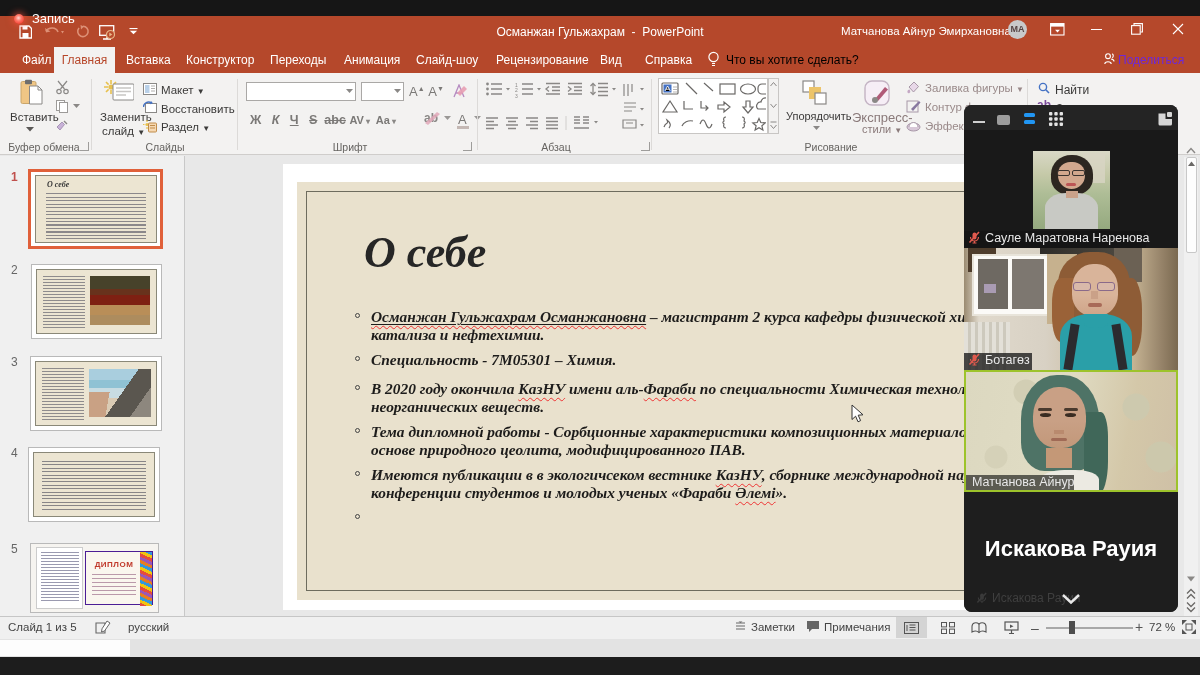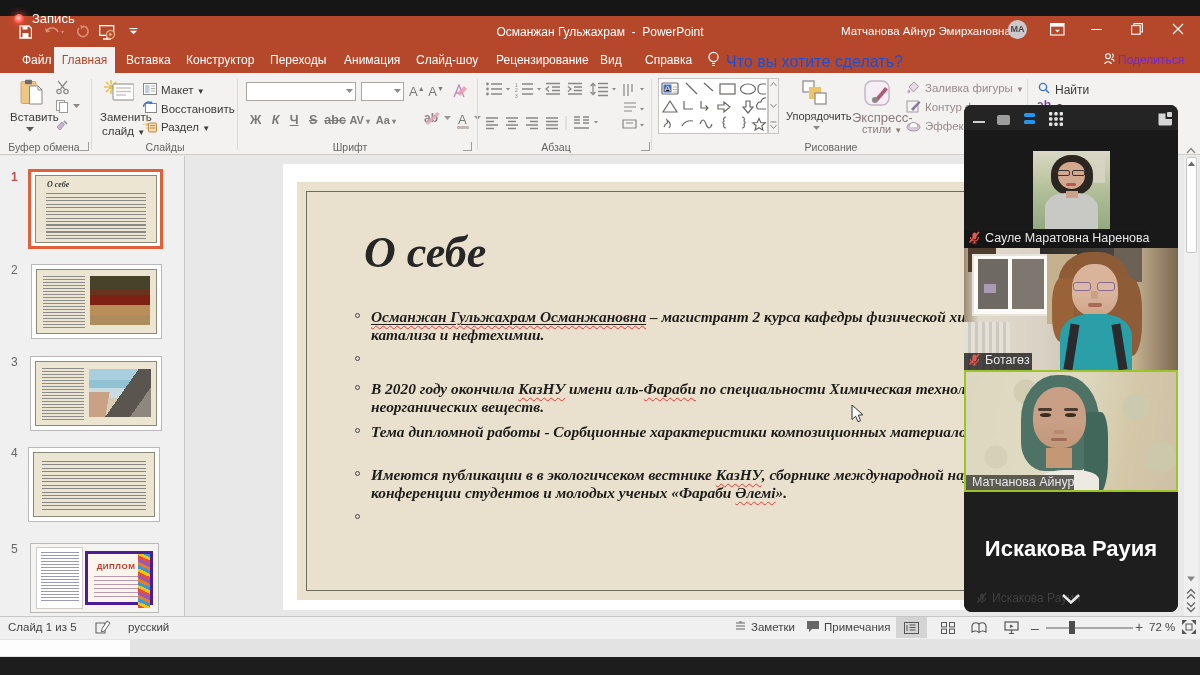--- a/index.html
+++ b/index.html
@@ -127,21 +127,21 @@
   <div class="tab" style="left:270px;top:53px;position:absolute;color:#fff;font-size:12px">Переходы</div>
   <div class="tab" style="left:344px;top:53px;position:absolute;color:#fff;font-size:12px">Анимация</div>
   <div class="tab" style="left:416px;top:53px;position:absolute;color:#fff;font-size:12px">Слайд-шоу</div>
   <div class="tab" style="left:496px;top:53px;position:absolute;color:#fff;font-size:12px">Рецензирование</div>
   <div class="tab" style="left:600px;top:53px;position:absolute;color:#fff;font-size:12px">Вид</div>
   <div class="tab" style="left:645px;top:53px;position:absolute;color:#fff;font-size:12px">Справка</div>
   <svg class="abs" style="left:707px;top:51px" width="13" height="17" viewBox="0 0 13 17">
     <circle cx="6.5" cy="6" r="4.6" fill="none" stroke="#fff" stroke-width="1.2"></circle>
     <path d="M5 12.5 h3 M5 14.5 h3" stroke="#fff" stroke-width="1.2"></path>
   </svg>
-  <div class="tab" style="left:726px;top:53px;position:absolute;color:#1d4ed8;font-size:16px">Что вы хотите сделать?</div>
+  <div class="tab" style="left:726px;top:53px;position:absolute;color:#000000;font-size:12px">Что вы хотите сделать?</div>
   <svg class="abs" style="left:1104px;top:53px" width="11" height="12" viewBox="0 0 11 12">
     <circle cx="4" cy="3.2" r="2.4" fill="none" stroke="#fff" stroke-width="1.1"></circle>
     <path d="M0.8 11 c0-3 6.4-3 6.4 0" fill="none" stroke="#fff" stroke-width="1.1"></path>
     <path d="M8.2 4.8 a2.4 2.4 0 0 0 0-4.0 M10 8.6 c0-1.6-1.6-2.4-2.8-2.5" fill="none" stroke="#fff" stroke-width="1.1"></path>
   </svg>
   <div class="tab" style="left:1118px;top:53px;position:absolute;color:#6d28d9;font-size:12px">Поделиться</div>
 
   <div class="abs" id="ribbon"></div>
 
   <svg class="abs" style="left:20px;top:79px" width="23" height="27" viewBox="0 0 23 27">
@@ -407,40 +407,42 @@
   <div class="snum" style="left:11px;top:446px">4</div>
   <div class="thumb" style="left:28px;top:447px;width:132px;height:75px"></div>
   <div class="thumbin" style="left:33px;top:452px;width:122px;height:65px">
     <div style="position:absolute;left:8px;top:8px;width:104px;height:50px;background:repeating-linear-gradient(rgba(70,70,85,.6) 0 1px, transparent 1px 3.4px)"></div>
   </div>
   <div class="snum" style="left:11px;top:542px">5</div>
   <div class="thumb" style="left:30px;top:543px;width:129px;height:70px;background:#f6f4f0"></div>
   <div class="abs" style="left:36px;top:547px;width:47px;height:62px;background:#fff;border:1px solid #ccc">
     <div style="position:absolute;left:4px;top:4px;width:38px;height:50px;background:repeating-linear-gradient(#9a9ab0 0 1px, transparent 1px 3px)"></div>
   </div>
-  <div class="abs" style="left:85px;top:551px;width:68px;height:54px;background:#faf6ee;border:3px solid #4c1d95">
+  <div class="abs" style="left:85px;top:551px;width:68px;height:54px;background:#faf6ee;border:1px solid #4c1d95">
     <div style="position:absolute;left:2px;top:8px;width:52px;font-size:8px;font-weight:bold;color:#c0392b;text-align:center;letter-spacing:0.5px">ДИПЛОМ</div>
     <div style="position:absolute;left:6px;top:22px;width:44px;height:22px;background:repeating-linear-gradient(#b9a 0 1px, transparent 1px 4px)"></div>
     <div style="position:absolute;right:0px;top:0px;width:12px;height:54px;background:repeating-linear-gradient(25deg,#e74c3c 0 3px, #f1c40f 3px 6px, #3498db 6px 9px, #e67e22 9px 12px, #9b59b6 12px 15px)"></div>
   </div>
   <div class="abs" id="sheet"></div>
   <div class="abs" id="cream"></div>
   <div class="abs" id="creamborder"></div>
   <div class="abs" id="slidetitle">О себе</div>
 
   <div class="abs" id="bullets">
     <div class="dot" style="top:13px"></div>
     <div class="bl" style="top:8px"><span class="uline"><span class="wavy">Османжан Гульжахрам Османжановна</span></span> – магистрант 2 курса кафедры физической химии,</div>
     <div class="bl" style="top:26px">катализа и нефтехимии.</div>
     <div class="dot" style="top:56px"></div>
+    <div class="bl" style="top:51px">Специальность - 7М05301 – Химия.</div>
     <div class="dot" style="top:85px"></div>
     <div class="bl" style="top:80px">В 2020 году окончила <span class="wavy">КазНУ</span> имени аль-<span class="wavy">Фараби</span> по специальности Химическая технология</div>
     <div class="bl" style="top:98px">неорганических веществ.</div>
     <div class="dot" style="top:128px"></div>
     <div class="bl" style="top:123px">Тема дипломной работы - Сорбционные характеристики композиционных материалов на</div>
+    <div class="bl" style="top:141px">основе природного цеолита, модифицированного ПАВ.</div>
     <div class="dot" style="top:171px"></div>
     <div class="bl" style="top:166px">Имеются публикации в в экологичсеком вестнике <span class="wavy">КазНУ</span>, сборнике международной научной</div>
     <div class="bl" style="top:184px">конференции студентов и молодых ученых «Фараби <span class="wavy">Әлемі</span>».</div>
     <div class="dot" style="top:214px"></div>
   </div>
 
   <svg class="abs" style="left:851px;top:404px;z-index:5" width="13" height="19" viewBox="0 0 13 19">
     <path d="M1 1 L1 15.5 L4.6 12.2 L7 17.8 L9.6 16.6 L7.2 11.2 L12 10.8 Z" fill="#fff" stroke="#333" stroke-width="1"></path>
   </svg>
 

